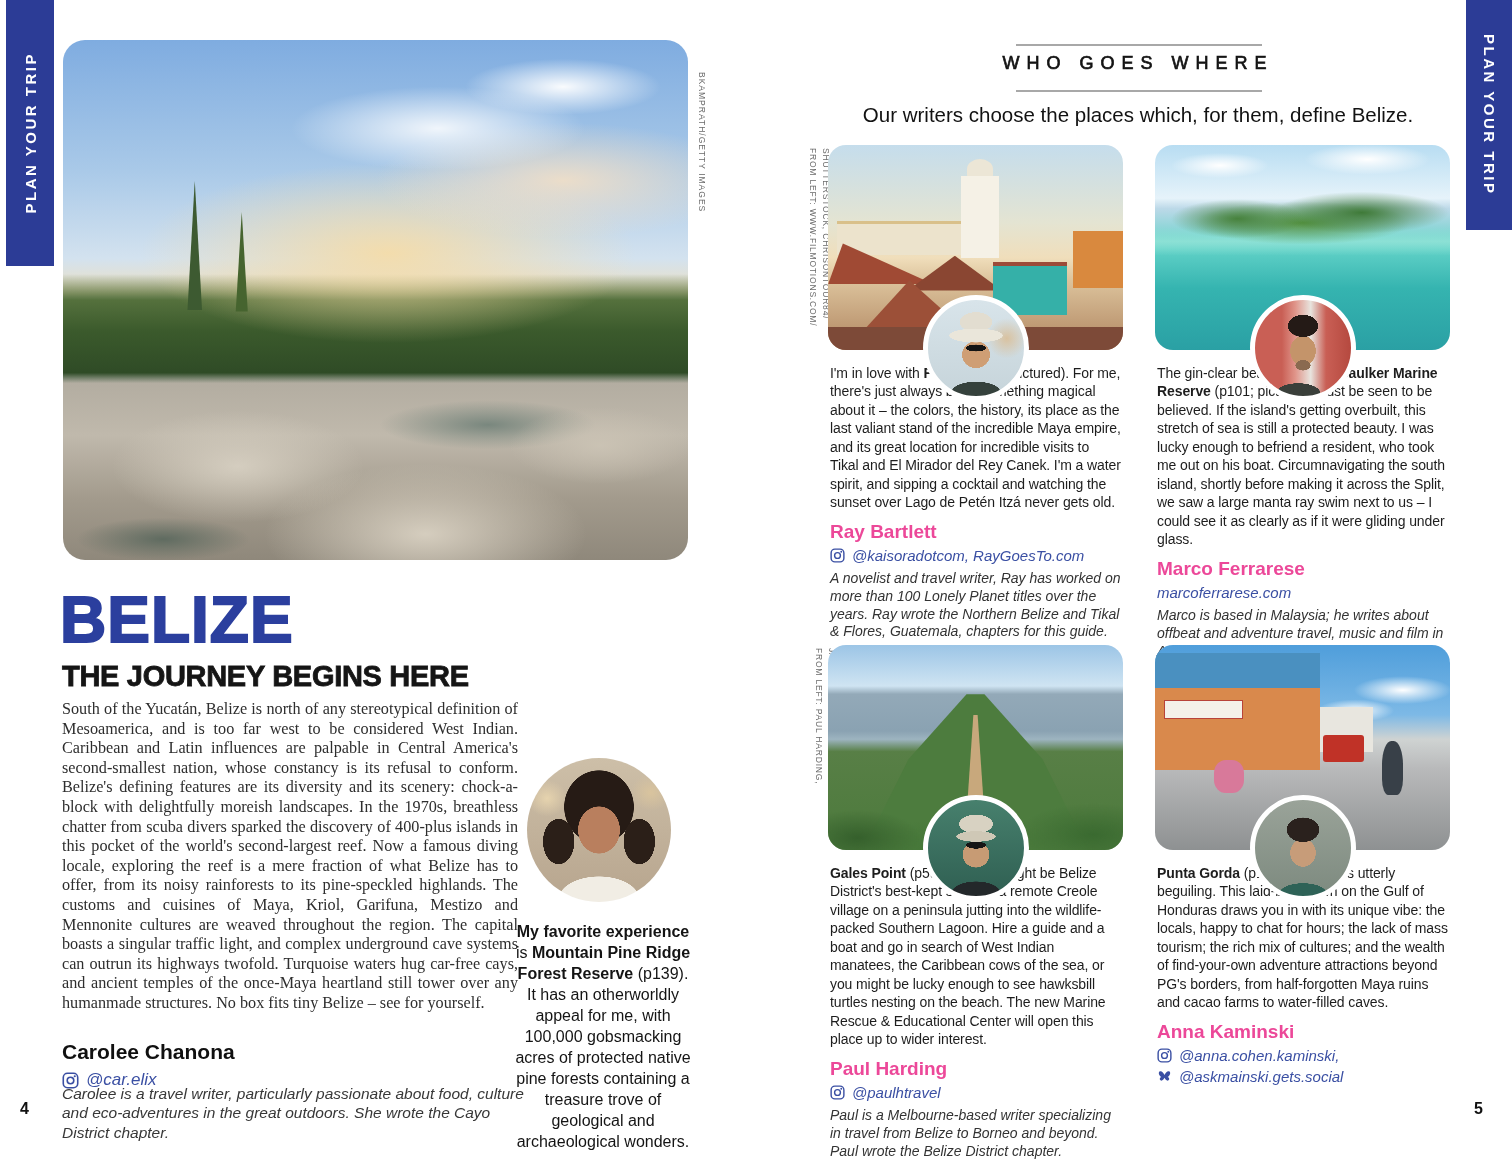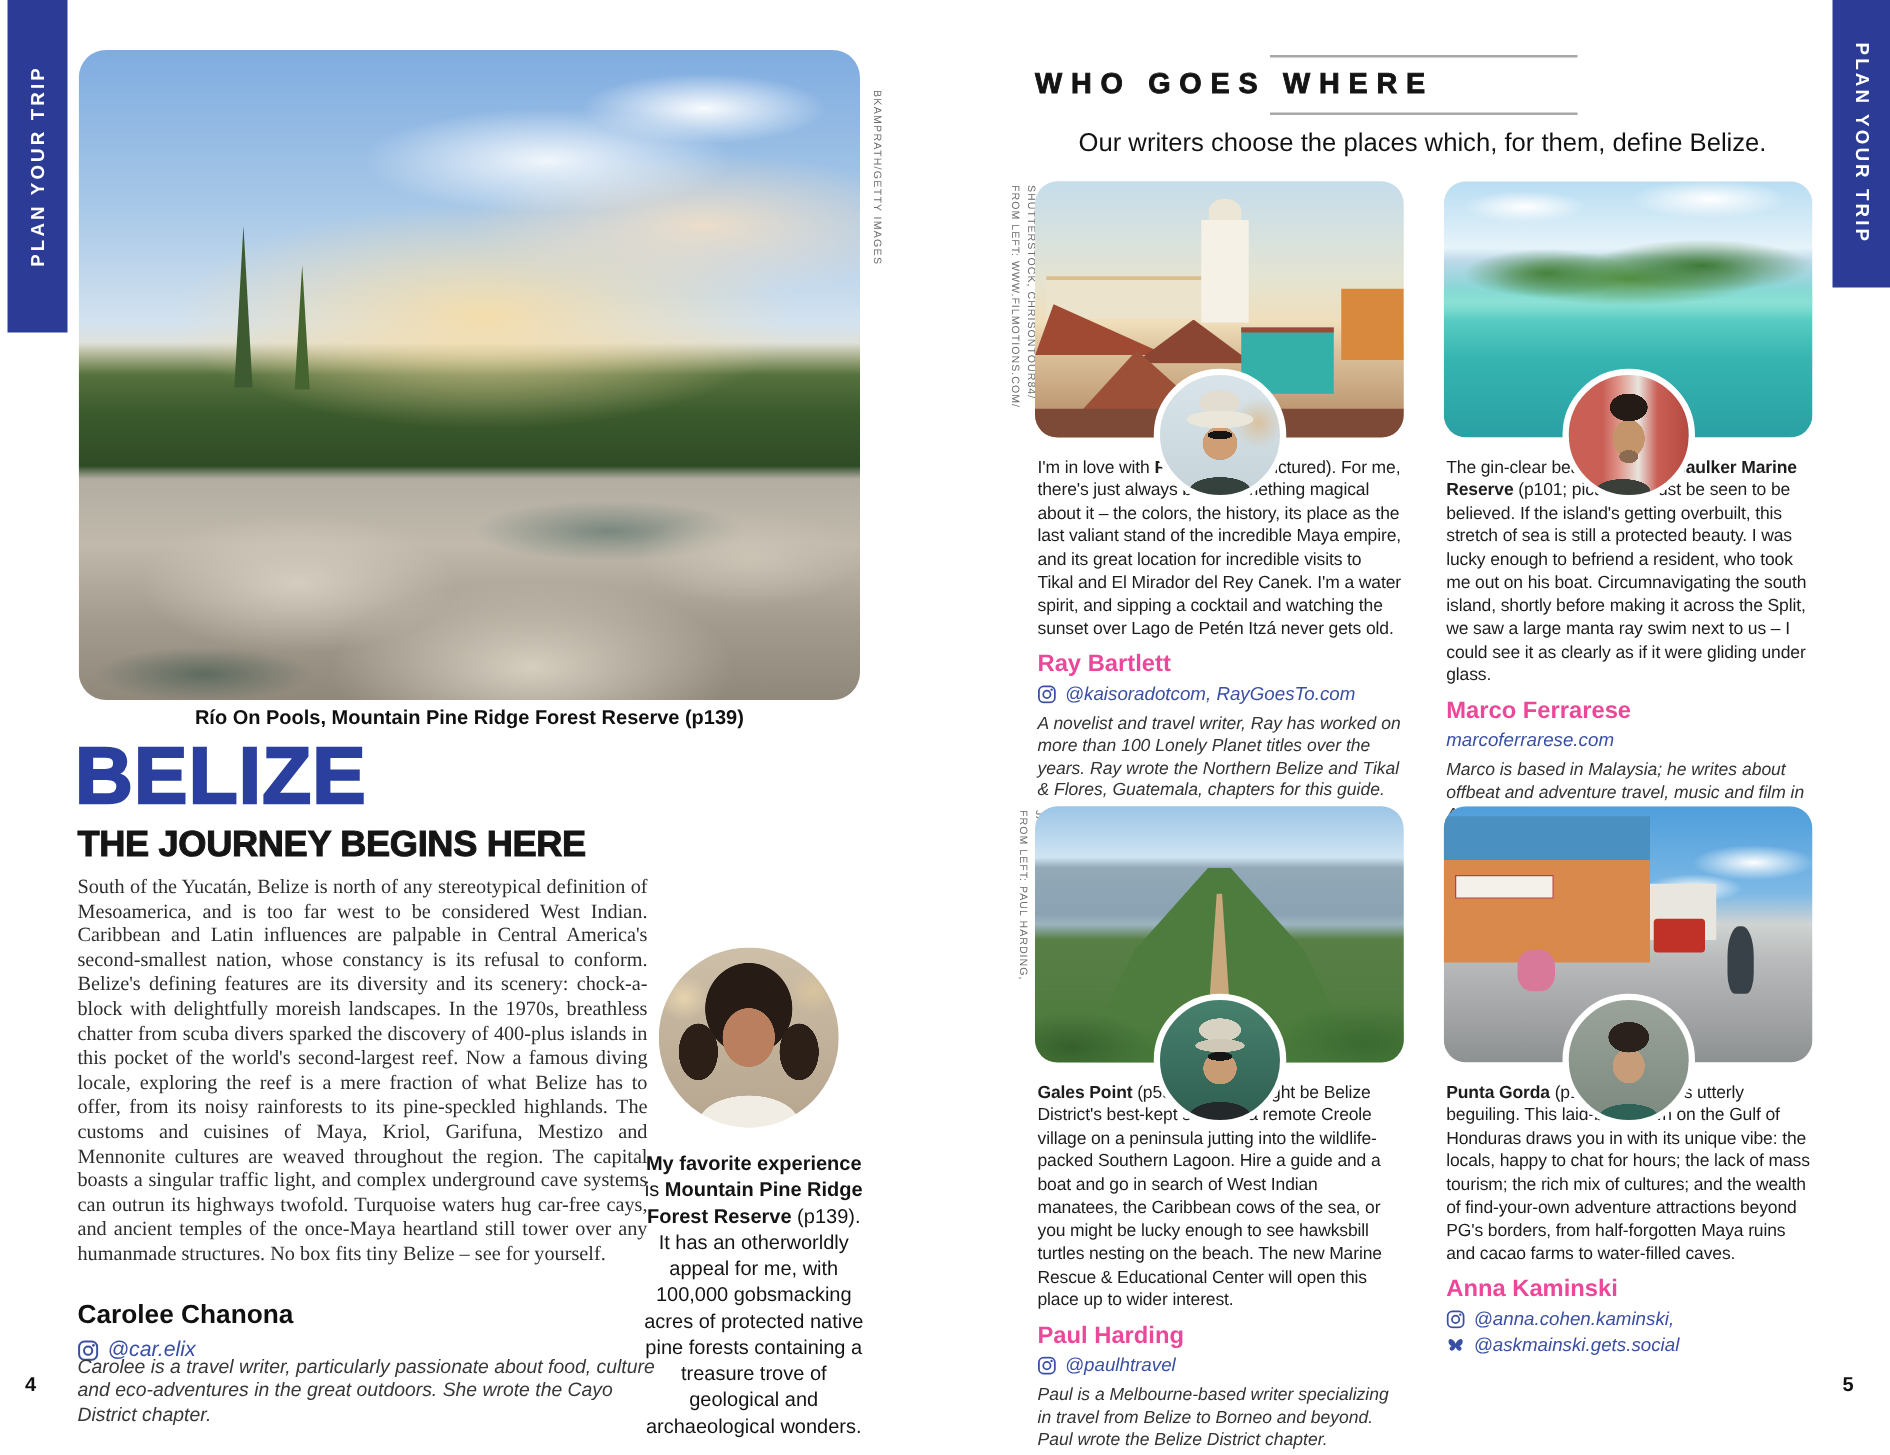--- a/index.html
+++ b/index.html
@@ -59,22 +59,22 @@
       radial-gradient(ellipse 18% 26% at 78% 58%, #2b1f18 0 60%, transparent 61%),
       radial-gradient(ellipse 40% 42% at 50% 34%, #261b15 0 60%, transparent 61%),
       radial-gradient(ellipse 46% 26% at 50% 98%, #f1ede4 0 60%, transparent 61%),
       radial-gradient(ellipse 20% 18% at 14% 28%, #e6d3ae, transparent 70%),
       radial-gradient(ellipse 20% 18% at 86% 24%, #d9c49e, transparent 70%),
       linear-gradient(180deg,#cdbfa8,#b7a58e);}
   .lp-note{position:absolute;left:512px;top:922px;width:182px;text-align:center;font-size:16px;
     line-height:1.31;color:#141414;}
   
   .rule{position:absolute;left:1016px;width:246px;height:1.5px;background:#a8a8a8;}
-  .rp-title{position:absolute;left:828px;top:53px;width:620px;text-align:left;font-size:23px;
-    font-weight:bold;letter-spacing:7px;color:#141414;-webkit-text-stroke:0.7px #141414;}
+  .rp-title{position:absolute;left:828px;top:53px;width:620px;text-align:center;font-size:18px;
+    font-weight:normal;letter-spacing:7px;color:#141414;-webkit-text-stroke:0.7px #141414;}
   .rp-sub{position:absolute;left:798px;top:103px;width:680px;text-align:center;font-size:20.5px;color:#121212;}
   .v-credit{position:absolute;writing-mode:vertical-lr;font-size:8.5px;letter-spacing:0.8px;
     color:#6b6b6b;white-space:pre-line;line-height:1.5;}
   
   .card{position:absolute;width:295px;}
   .c1{left:828px;} .c2{left:1155px;} .r1{top:145px;} .r2{top:645px;}
   .card .photo{position:relative;width:295px;height:205px;border-radius:18px;}
   .portrait{position:absolute;left:50%;transform:translateX(-50%);top:150px;width:106px;height:106px;
     border-radius:50%;border:5px solid #fff;box-sizing:border-box;z-index:3;}
   .blurb{margin:14px 2px 0;font-size:14px;line-height:1.32;letter-spacing:-0.1px;color:#1d1d1d;}
@@ -156,21 +156,20 @@
 
   <div class="tab tab-left">
     <span>PLAN YOUR TRIP</span>
   </div>
 
   <div class="photo hero">
     <div class="shape tree1"></div>
     <div class="shape tree2"></div>
   </div>
   <div class="hero-credit">BKAMPRATH/GETTY IMAGES</div>
-  <div class="hero-caption">Río On Pools, Mountain Pine Ridge Forest Reserve (p139)</div>
 
   <div class="lp-title">BELIZE</div>
   <div class="lp-sub">THE JOURNEY BEGINS HERE</div>
   <div class="lp-body">South of the Yucatán, Belize is north of any stereotypical definition of Mesoamerica, and is too far west to be considered West Indian. Caribbean and Latin influences are palpable in Central America's second-smallest nation, whose constancy is its refusal to conform. Belize's defining features are its diversity and its scenery: chock-a-block with delightfully moreish landscapes. In the 1970s, breathless chatter from scuba divers sparked the discovery of 400-plus islands in this pocket of the world's second-largest reef. Now a famous diving locale, exploring the reef is a mere fraction of what Belize has to offer, from its noisy rainforests to its pine-speckled highlands. The customs and cuisines of Maya, Kriol, Garifuna, Mestizo and Mennonite cultures are weaved throughout the region. The capital boasts a singular traffic light, and complex underground cave systems can outrun its highways twofold. Turquoise waters hug car-free cays, and ancient temples of the once-Maya heartland still tower over any humanmade structures. No box fits tiny Belize – see for yourself.</div>
 
   <div class="lp-author">Carolee Chanona</div>
   <div class="lp-social social-line">
     <svg class="icon-svg" width="17" height="17" viewBox="0 0 16 16">
       <rect x="1.2" y="1.2" width="13.6" height="13.6" rx="4" fill="none" stroke="#3a4fa3" stroke-width="1.5"></rect>
       <circle cx="8" cy="8" r="3.1" fill="none" stroke="#3a4fa3" stroke-width="1.5"></circle>

